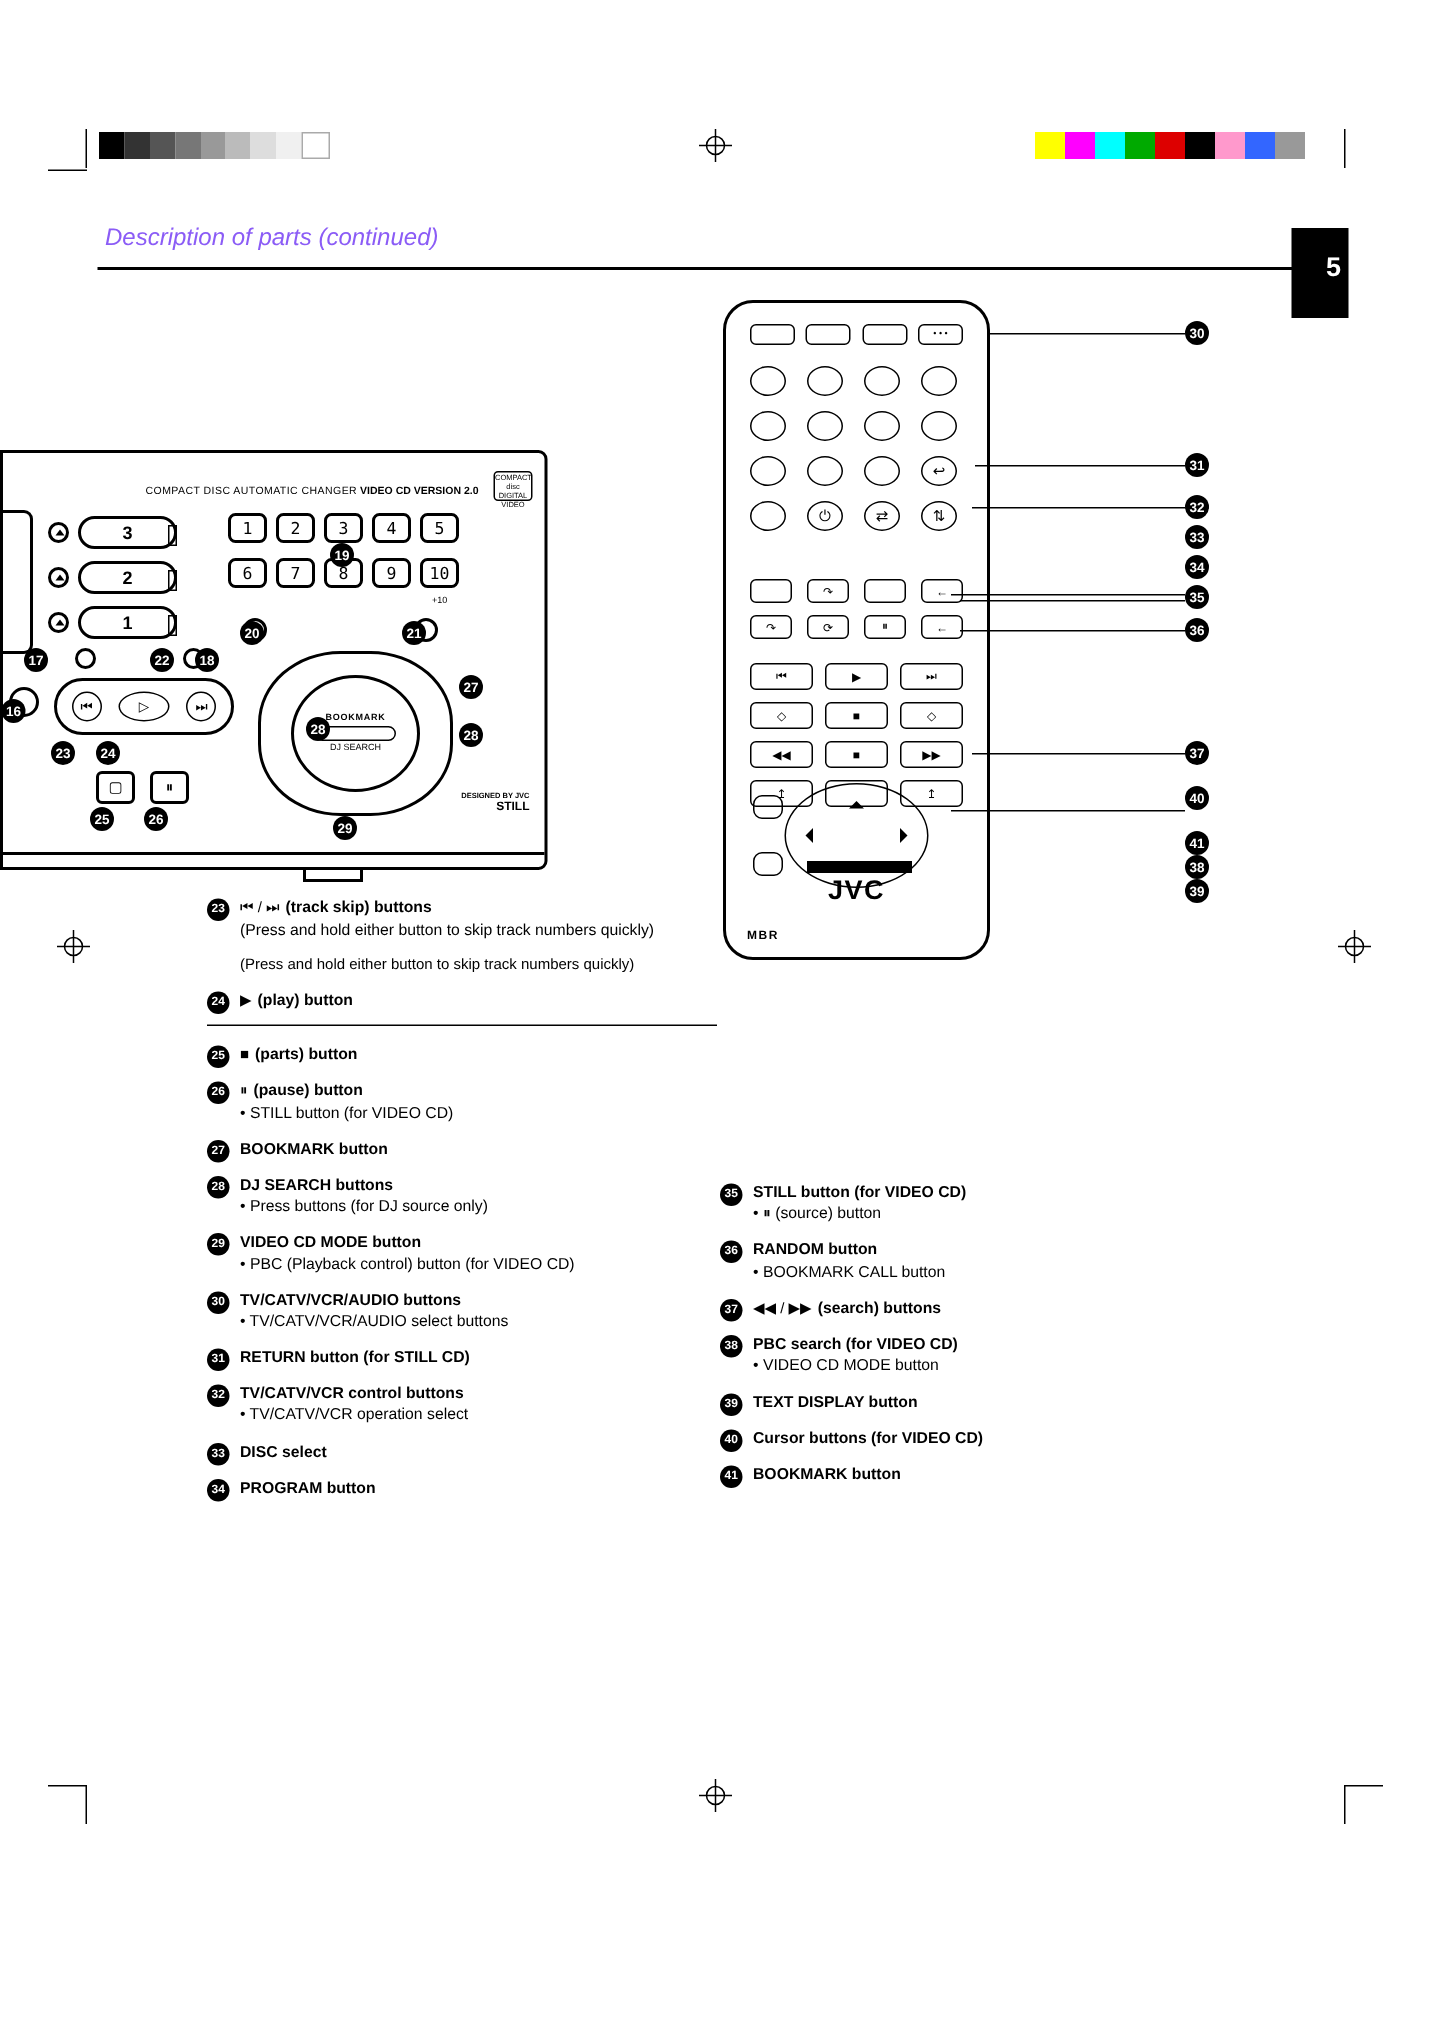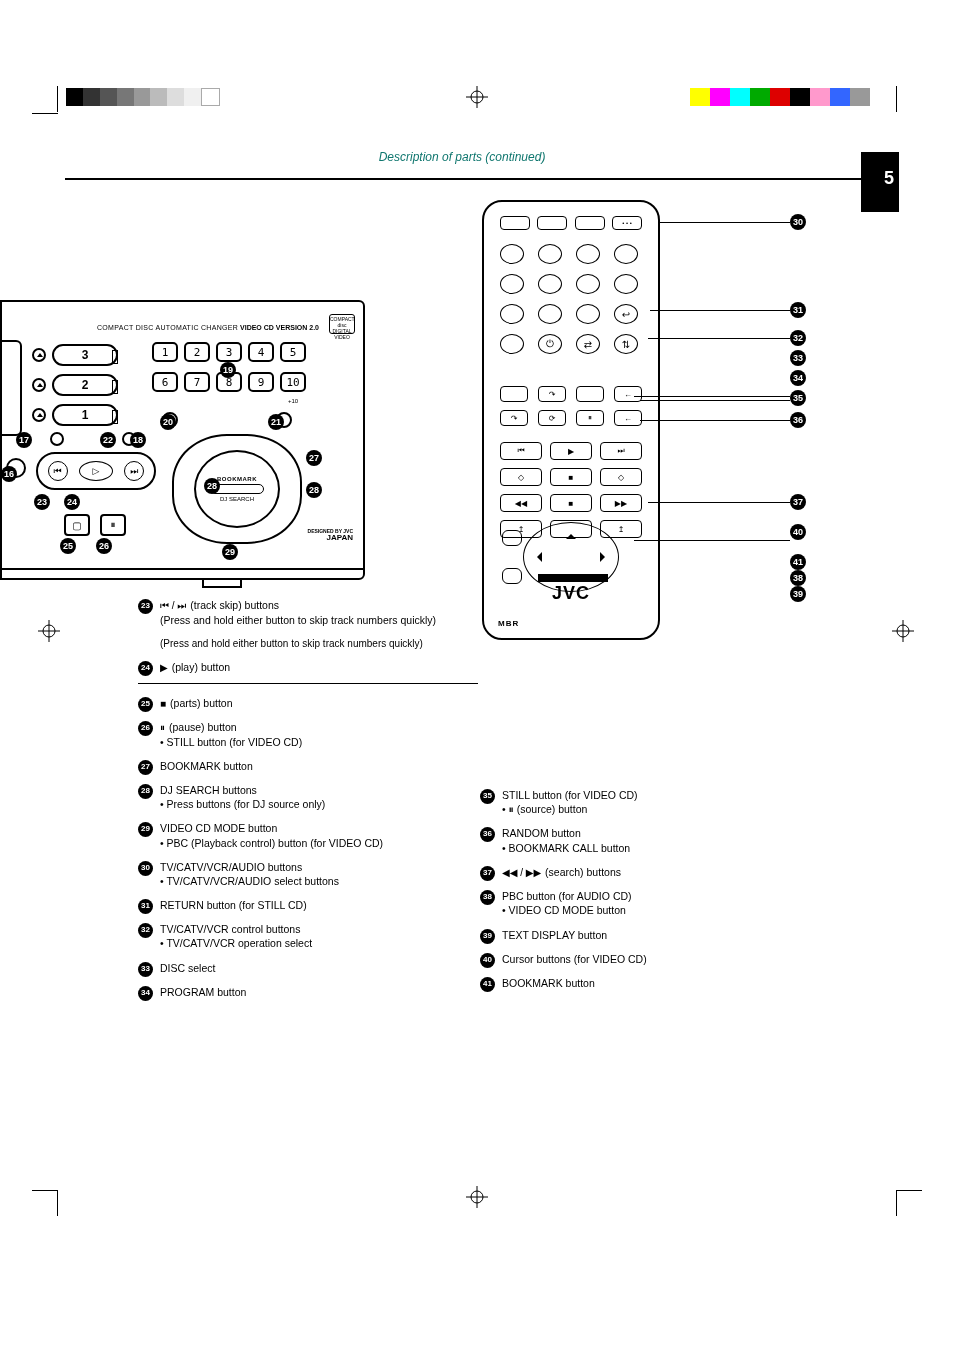--- a/index.html
+++ b/index.html
@@ -38,21 +38,21 @@
   .corner-bl-v{position:absolute;left:57px;top:1190px;width:1px;height:26px;background:#000}
   .corner-bl-h{position:absolute;left:32px;top:1190px;width:26px;height:1px;background:#000}
   .corner-br-v{position:absolute;left:896px;top:1190px;width:1px;height:26px;background:#000}
   .corner-br-h{position:absolute;left:896px;top:1190px;width:26px;height:1px;background:#000}
 
   
   .sidetab { position:absolute; right:55px; top:152px; width:38px; height:60px; background:#000; }
   .pagenum { position:absolute; right:60px; top:168px; color:#fff; font-weight:bold; font-size:18px; }
 
   
-  .heading { position:absolute; left:70px; right:100px; top:150px; font-size:12px; font-style:italic; color:#0f766e;text-align:center; }
+  .heading { position:absolute; left:70px; right:100px; top:150px; font-size:16px; font-style:italic; color:#8b5cf6; }
   .hrule   { position:absolute; left:65px; right:58px; top:178px; height:2px; background:#000; }
 
   
   .player {
     position:absolute; left:0; top:300px; width:365px; height:280px;
     border:2px solid #000; border-top-right-radius:6px; border-bottom-right-radius:6px;
     background:#fff;
   }
   .player .topcap{ position:absolute;left:95px;top:22px;font-size:7px;letter-spacing:.3px}
   .player .vcd{ position:absolute;right:44px;top:22px;font-size:7px;font-weight:bold}
@@ -118,21 +118,21 @@
   .call{position:absolute;width:16px;height:16px;border-radius:50%;background:#000;color:#fff;font-size:9px;font-weight:bold;display:flex;align-items:center;justify-content:center}
   .lead{position:absolute;height:1px;background:#000}
 
   
   .col{position:absolute;width:340px;font-size:10.5px;line-height:1.35}
   .col.left{left:138px;top:598px}
   .col.right{left:480px;top:788px}
   .entry{position:relative;margin-bottom:10px;padding-left:22px;min-height:14px}
   .entry .num{position:absolute;left:0;top:1px;width:15px;height:15px;border-radius:50%;background:#000;color:#fff;display:flex;align-items:center;justify-content:center;font-size:8px;font-weight:bold}
   .entry .sym{font-size:10px;margin-right:4px}
-  .entry .title{font-weight:normal}
+  .entry .title{font-weight:bold}
   .entry .sub{display:block;color:#000}
   .entry.sep{border-bottom:1px solid #000;padding-bottom:8px;margin-bottom:12px}
   .held{margin:4px 0 10px 22px;font-size:10px}
 
   .footer{position:absolute;left:0;right:0;bottom:88px;font-size:9px;color:#000;display:flex;justify-content:space-between;padding:0 70px}
 </style>
 </head>
 <body>
 <div class="page">
 
@@ -250,21 +250,21 @@
       <div class="bmbtn"></div>
       <span class="srch">DJ SEARCH</span>
     </div>
   </div>
 
   <div class="sqbtn sq-stop">▢</div>
   <div class="sqbtn sq-pause">⏸</div>
 
   <div class="japanbox">
     <div style="font-size:5px">DESIGNED BY JVC</div>
-    <div>JAPAN</div>
+    <div>STILL</div>
   </div>
   <div class="foot"></div>
       <div class="ftpad"></div>
 </div>
 
 <div class="call" style="left:1px;top:466px">16</div>
 <div class="call" style="left:16px;top:432px">17</div>
 <div class="call" style="left:130px;top:432px">18</div>
 <div class="call" style="left:220px;top:362px">19</div>
 <div class="call" style="left:160px;top:414px">20</div>
@@ -375,20 +375,20 @@
       <div class="entry"><span class="num">31</span><span><span class="title">RETURN button (for STILL CD)</span></span></div>
       <div class="entry"><span class="num">32</span><span><span class="title">TV/CATV/VCR control buttons</span></span><span class="sub">• TV/CATV/VCR operation select</span></div>
       <div class="entry"><span class="num">33</span><span><span class="title">DISC select</span></span></div>
       <div class="entry"><span class="num">34</span><span><span class="title">PROGRAM button</span></span></div>
     </div>
 
 <div class="col right" id="col-right">
       <div class="entry"><span class="num">35</span><span><span class="title">STILL button (for VIDEO CD)</span></span><span class="sub">• ⏸ (source) button</span></div>
       <div class="entry"><span class="num">36</span><span><span class="title">RANDOM button</span></span><span class="sub">• BOOKMARK CALL button</span></div>
       <div class="entry"><span class="num">37</span><span><span class="sym">◀◀ / ▶▶</span><span class="title">(search) buttons</span></span></div>
-      <div class="entry"><span class="num">38</span><span><span class="title">PBC button (for AUDIO CD)</span></span><span class="sub">• VIDEO CD MODE button</span></div>
+      <div class="entry"><span class="num">38</span><span><span class="title">PBC search (for VIDEO CD)</span></span><span class="sub">• VIDEO CD MODE button</span></div>
       <div class="entry"><span class="num">39</span><span><span class="title">TEXT DISPLAY button</span></span></div>
       <div class="entry"><span class="num">40</span><span><span class="title">Cursor buttons (for VIDEO CD)</span></span></div>
       <div class="entry"><span class="num">41</span><span><span class="title">BOOKMARK button</span></span></div>
     </div>
 
 
 </div>
 
 </body></html>

